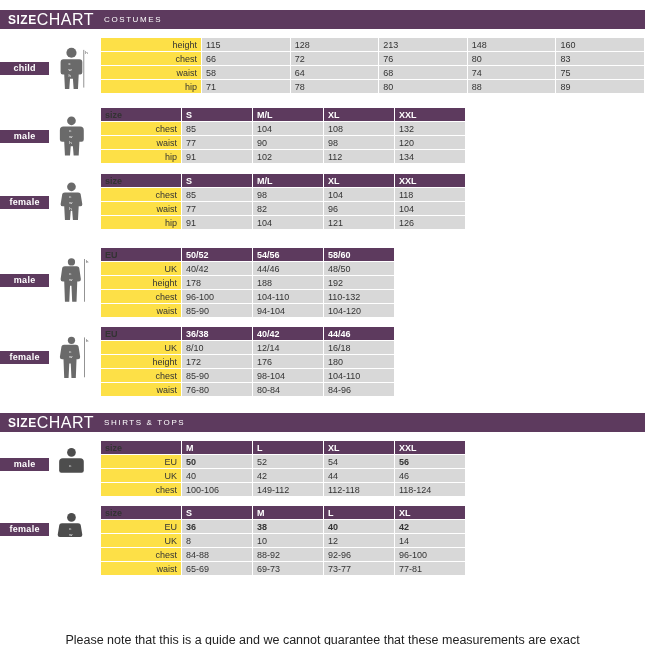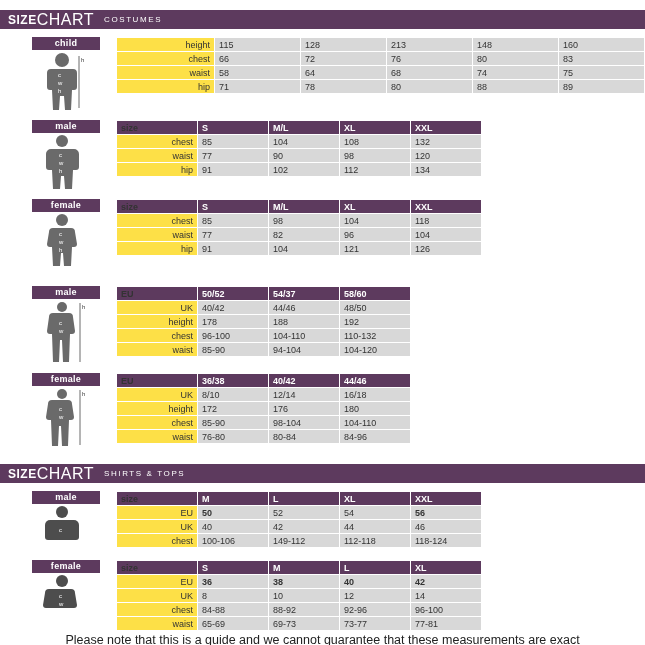--- a/index.html
+++ b/index.html
@@ -20,21 +20,21 @@
     display:flex;
     align-items:center;
     margin:0 0 0 0;
   }
   .banner .bold{font-weight:bold;font-size:12px;letter-spacing:.5px;padding-left:8px;}
   .banner .light{font-weight:normal;font-size:16px;letter-spacing:.5px;}
   .banner .sub{font-size:8px;letter-spacing:1.6px;padding-left:10px;font-weight:normal;}
 
   
   .block{display:flex;align-items:flex-start;}
-  .figcol{width:100px;flex:0 0 100px;display:flex;flex-direction:column;align-items:center;padding-left:16px;}
+  .figcol{width:100px;flex:0 0 100px;display:flex;flex-direction:row;align-items:center;}
   .tblcol{flex:1;}
 
   .tag{
     background:#5d3a5e;color:#fff;font-size:9px;font-weight:bold;
     text-align:center;height:13px;line-height:13px;width:68px;margin:0 auto;
     letter-spacing:.3px;
   }
   table{border-collapse:collapse;width:100%;}
   td,th{
     font-size:9px;height:13px;padding:0 4px;text-align:left;font-weight:normal;
@@ -258,21 +258,21 @@
           <text x="28" y="34" fill="#ffffff">w</text>
         </g>
       </svg>
     </div>
     <div class="tblcol">
       <table>
         <tbody>
             <tr class="hdr">
           <td class="lab" style="text-align:left">EU</td>
           <td>50/52</td>
-          <td>54/37</td>
+          <td>54/56</td>
           <td>58/60</td>
           <td class="blank"></td>
           <td class="blank"></td>
         </tr>
         <tr>
           <td class="lab">UK</td>
           <td class="val">40/42</td>
           <td class="val">44/46</td>
           <td class="val">48/50</td>
           <td class="blank"></td>

